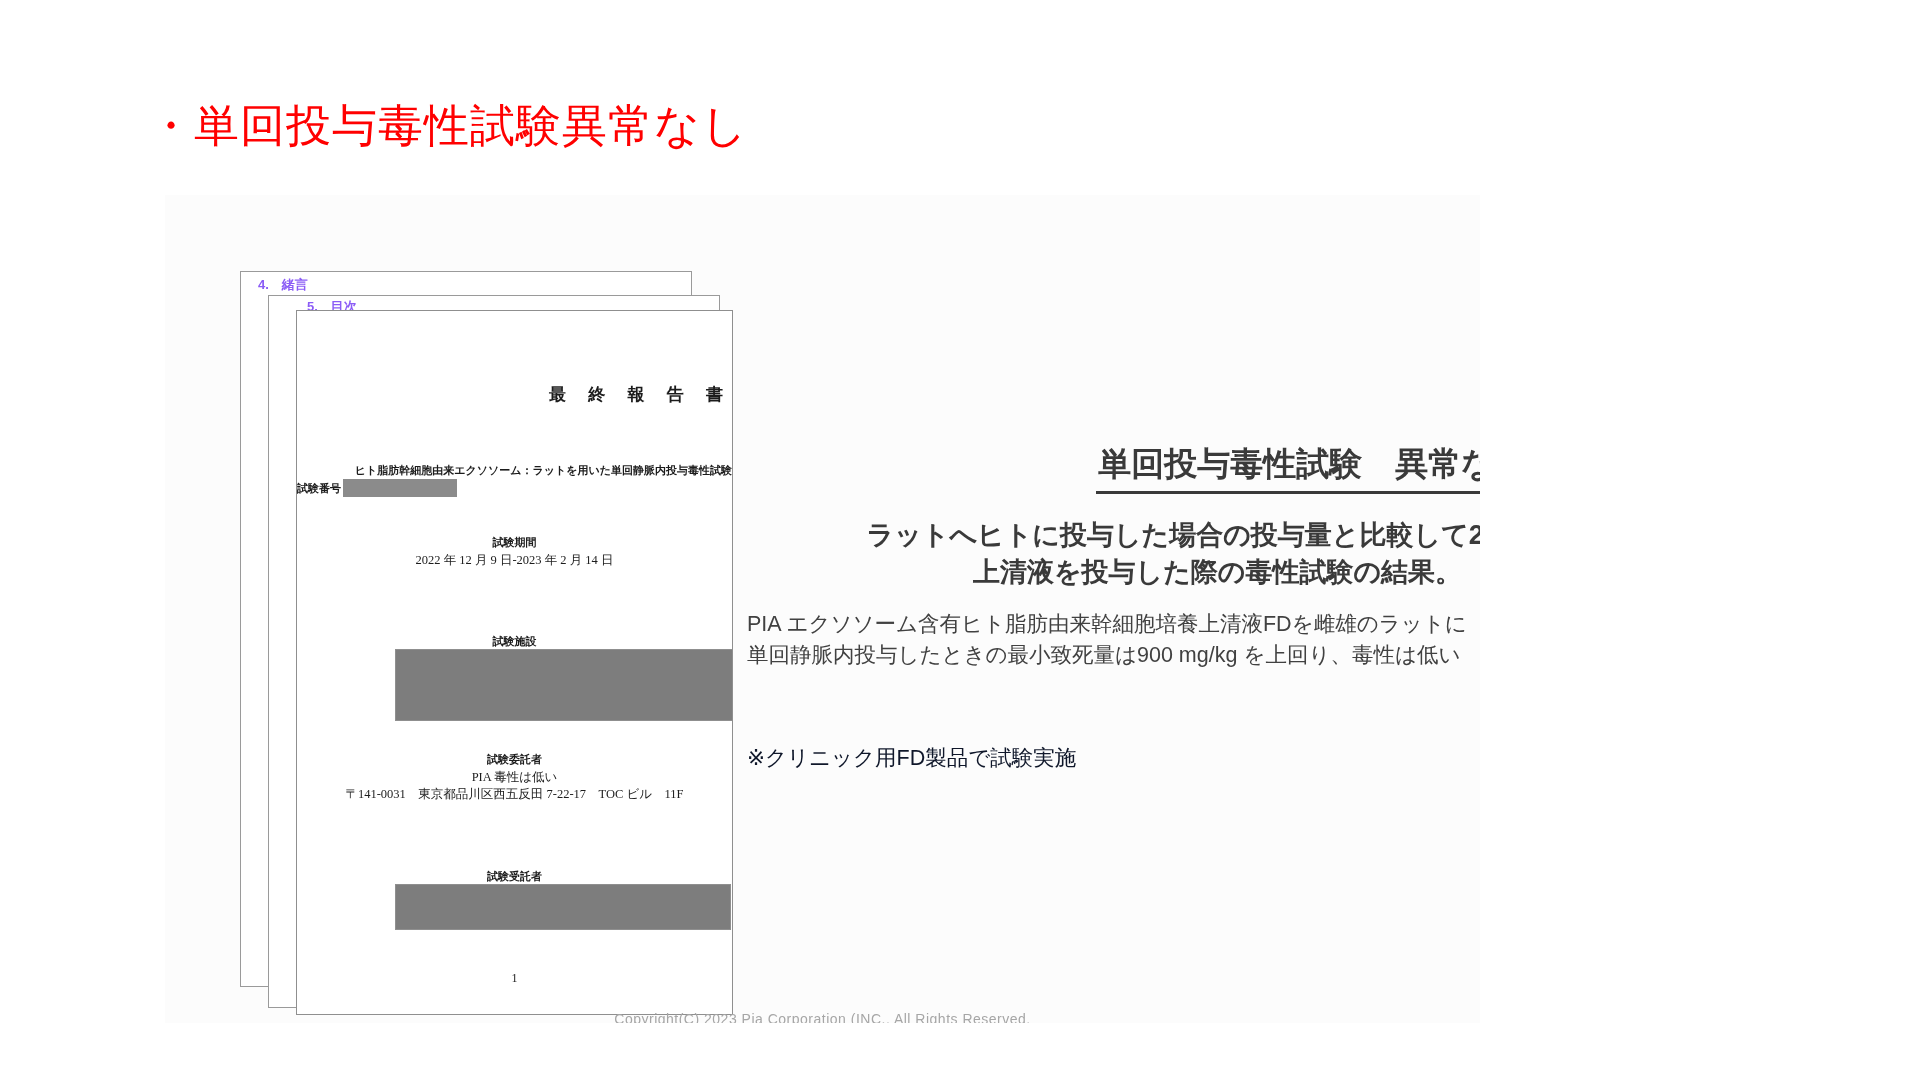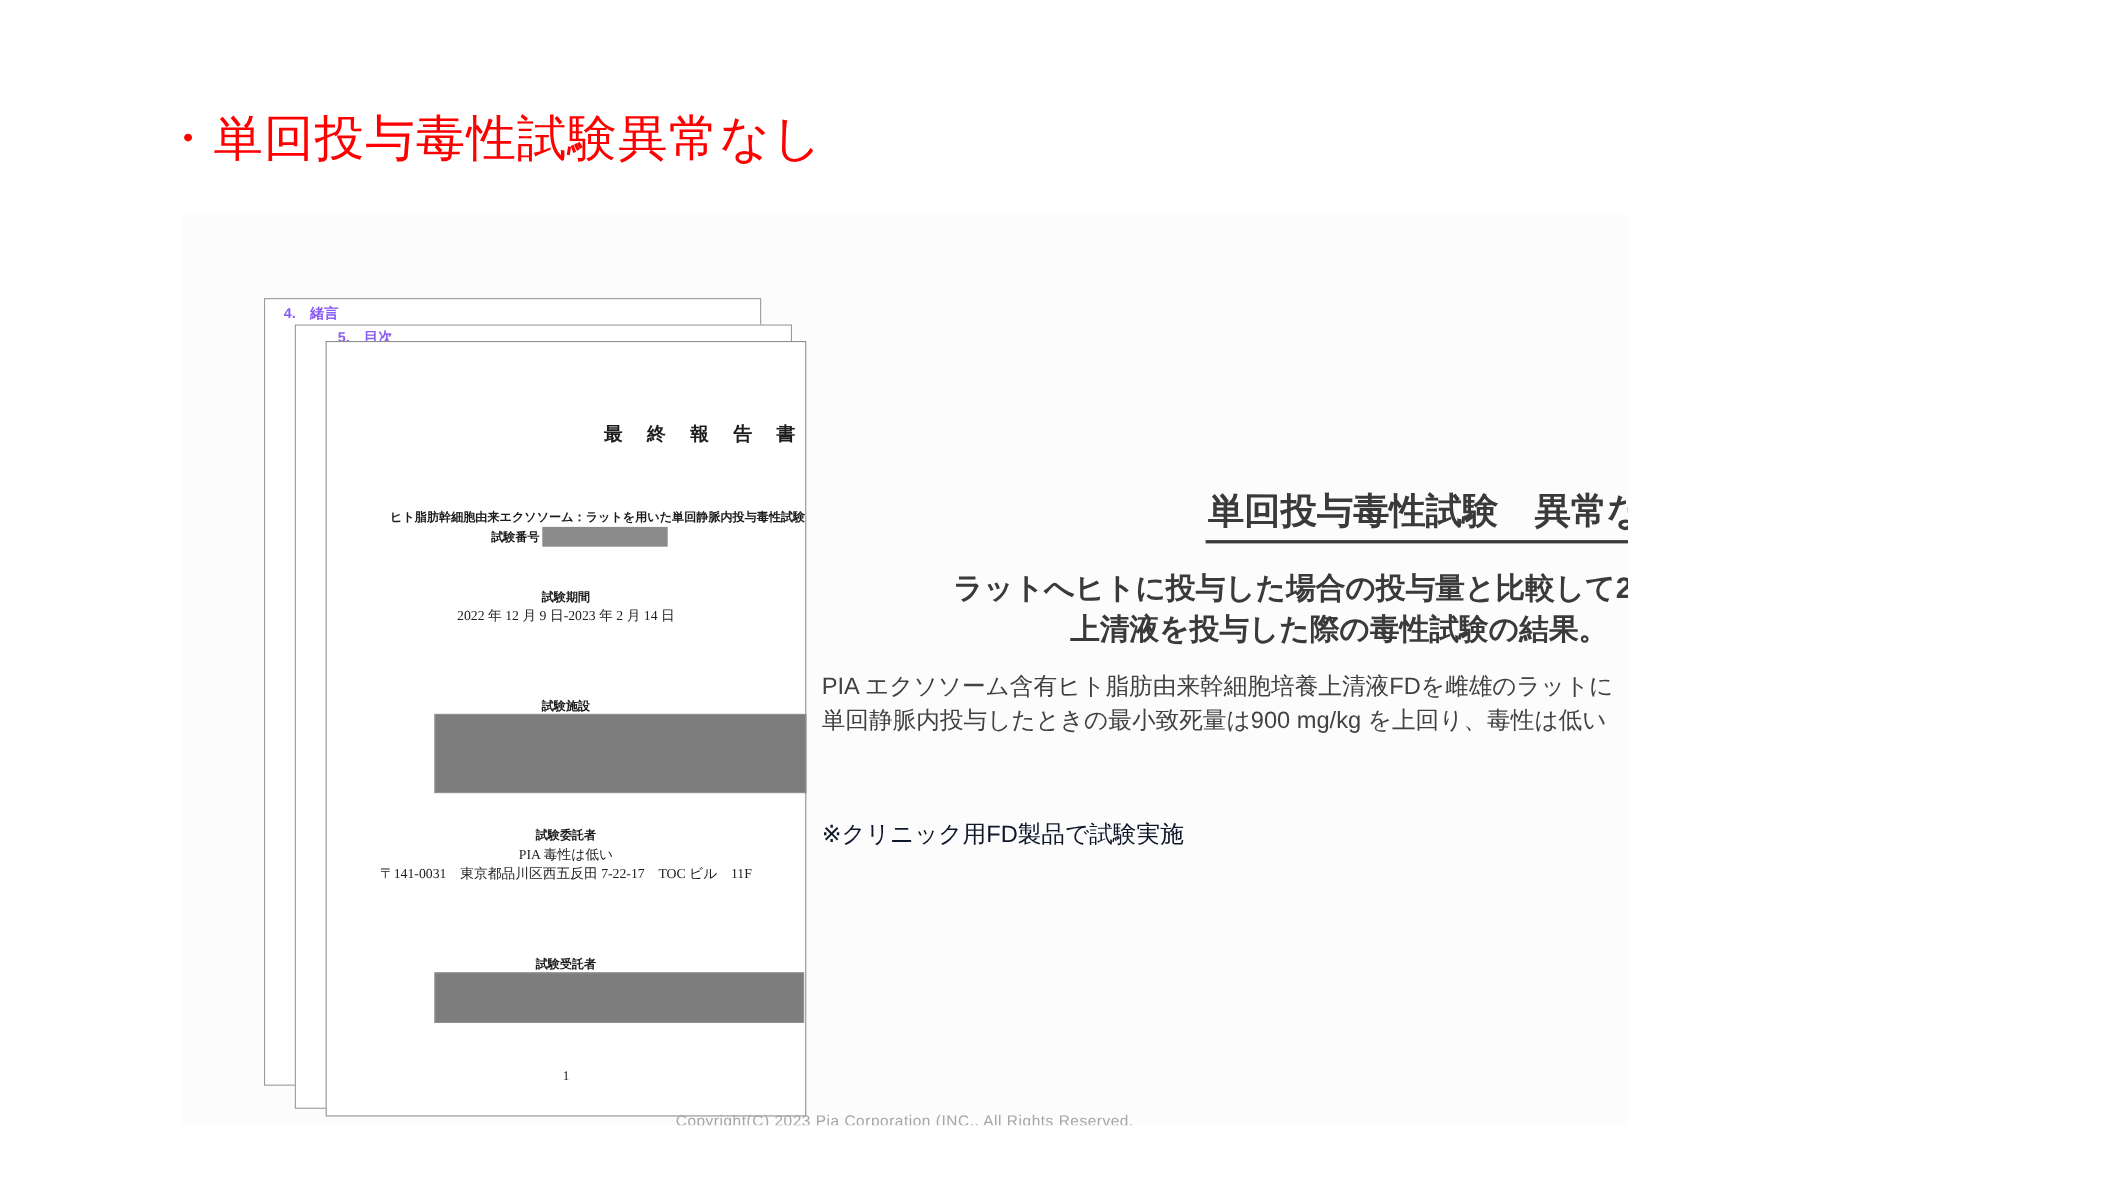--- a/index.html
+++ b/index.html
@@ -43,22 +43,22 @@
   }
   .doc-label{
     position:absolute;left:0;width:100%;text-align:center;
     font-size:11px;font-weight:bold;white-space:nowrap;
   }
   .doc-value{
     position:absolute;left:0;width:100%;text-align:center;
     font-size:12.5px;white-space:nowrap;
   }
   .study-number-row{
-    position:absolute;left:12px;top:168px;width:100%;
-    display:flex;justify-content:center;align-items:center;
+    position:absolute;left:0;top:168px;width:100%;
+    display:flex;align-items:center;
   }
   .study-number-row .doc-inline-label{font-size:11px;font-weight:bold;white-space:nowrap;}
   .redact-sm{width:114px;height:18px;background:#8b8b8b;margin-left:2px;}
   .redact-lg{position:absolute;background:#7d7d7d;border:1px solid #8f8f8f;box-sizing:border-box;}
   .redact-facility{left:98px;top:338px;width:338px;height:72px;}
   .redact-contractor{left:98px;top:573px;width:336px;height:46px;}
   .doc-pageno{
     position:absolute;left:0;top:660px;width:100%;text-align:center;
     font-size:12px;
   }

